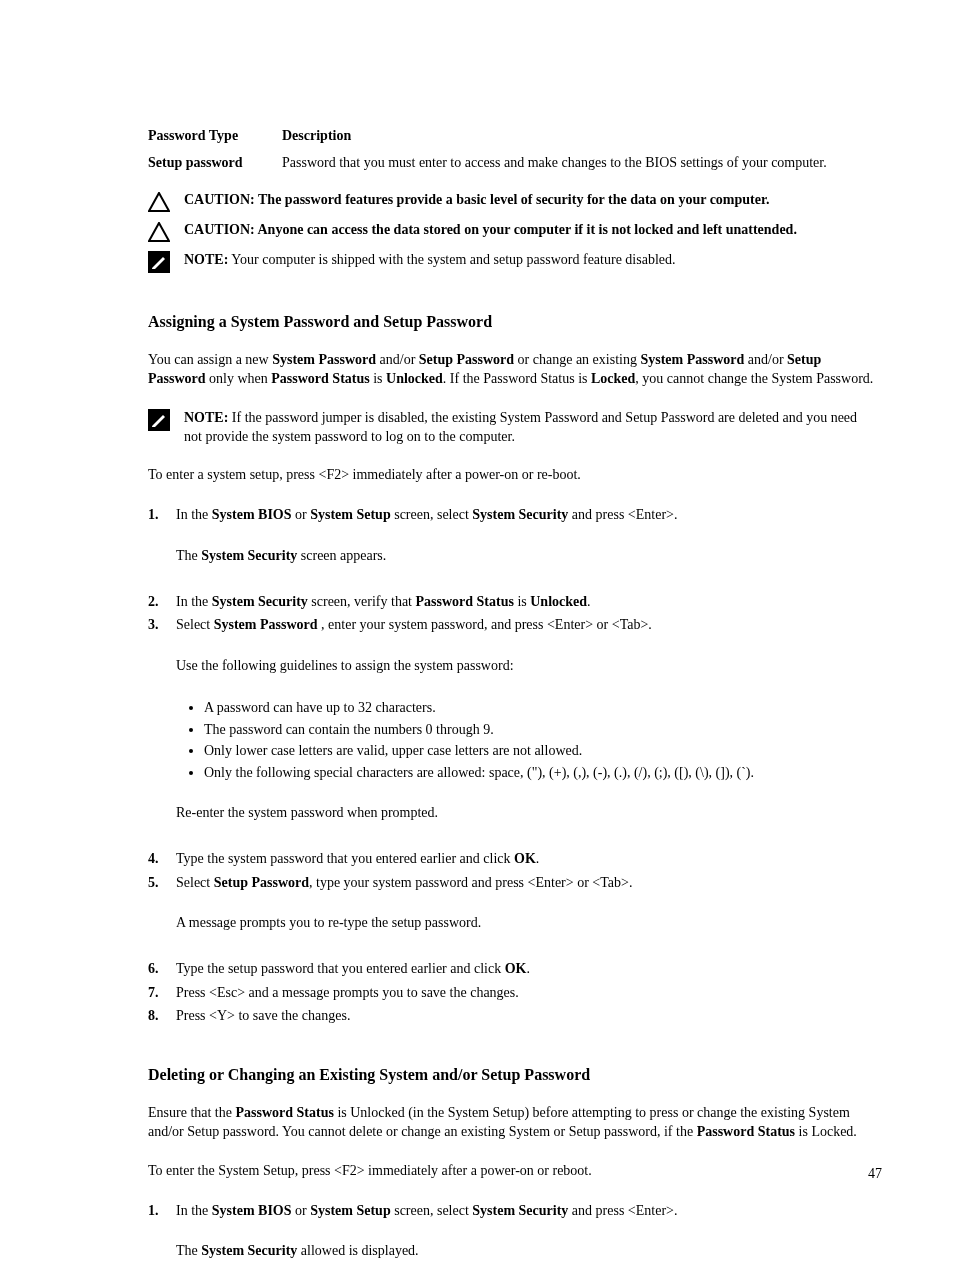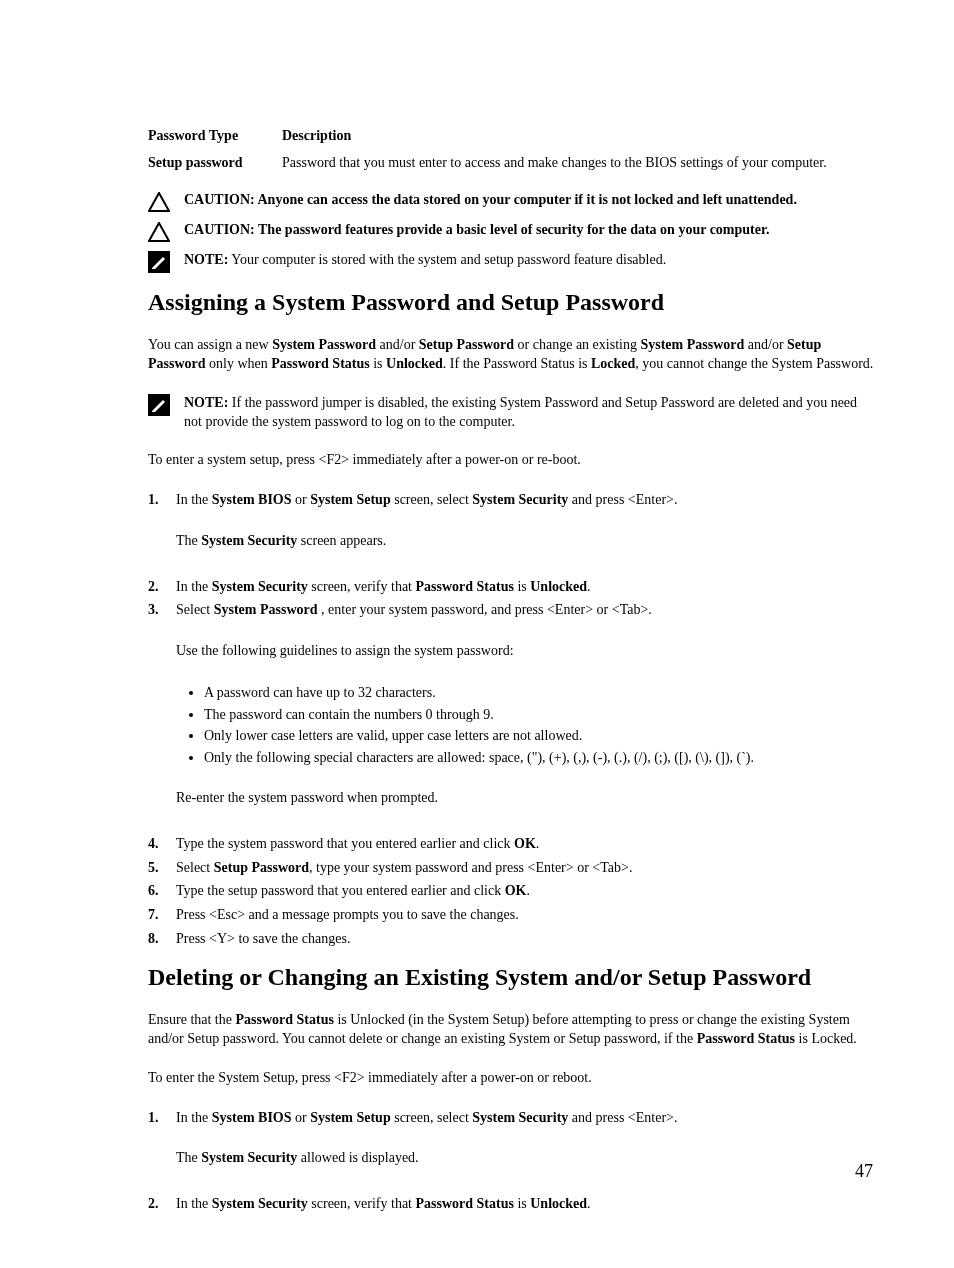--- a/index.html
+++ b/index.html
@@ -43,23 +43,23 @@
   }
   .notice .text { flex: 1; line-height: 1.35; }
   .caution-icon svg { width: 22px; height: 20px; }
   .note-icon {
     width: 22px; height: 22px;
     background: #000;
     position: relative;
   }
   .note-icon svg { position: absolute; top: 2px; left: 2px; width: 18px; height: 18px; }
   h2 {
-    font-size: 24px;
+    font-size: 16px;
     font-weight: bold;
-    margin: 16px 0 14px 0;
+    margin: 40px 0 14px 0;
   }
   p { margin: 20px 0; line-height: 1.35; }
   .b { font-weight: bold; }
   ol.steps {
     list-style: none;
     padding: 0;
     margin: 10px 0 0 0;
   }
   ol.steps > li {
     display: flex;
@@ -74,22 +74,22 @@
   ol.steps > li > .body p { margin: 22px 0; }
   ul.bullets {
     list-style: disc;
     padding-left: 28px;
     margin: 6px 0 10px 0;
   }
   ul.bullets li { margin: 2px 0; line-height: 1.4; }
   .page-number {
     position: absolute;
     bottom: 86px;
-    right: 81px;
-    font-size: 18px;
+    right: 72px;
+    font-size: 14px;
   }
 </style>
 </head>
 <body>
 
 <div class="page">
 
   <div class="tbl">
     <div class="th">Password Type</div>
     <div class="th">Description</div>
@@ -97,44 +97,44 @@
     <div class="td">Password that you must enter to access and make changes to the BIOS settings of your computer.</div>
   </div>
 
   <div class="notice">
     <div class="icon caution-icon">
       <svg viewBox="0 0 24 22">
           <path d="M12 1 L23 21 L1 21 Z" fill="none" stroke="#000" stroke-width="2.2"></path>
         </svg>
     </div>
     <div class="text b">
-      <span>CAUTION:</span><span> Anyone can access the data stored on your computer if it is not locked and left unattended.</span>
+      <span>CAUTION:</span><span> The password features provide a basic level of security for the data on your computer.</span>
     </div>
   </div>
 
   <div class="notice">
     <div class="icon caution-icon">
       <svg viewBox="0 0 24 22">
           <path d="M12 1 L23 21 L1 21 Z" fill="none" stroke="#000" stroke-width="2.2"></path>
         </svg>
     </div>
     <div class="text b">
-      <span>CAUTION:</span><span> The password features provide a basic level of security for the data on your computer.</span>
+      <span>CAUTION:</span><span> Anyone can access the data stored on your computer if it is not locked and left unattended.</span>
     </div>
   </div>
 
   <div class="notice">
     <div class="icon note-icon">
       <svg viewBox="0 0 18 18">
           <path d="M3 14 L13 4 L15 6 L5 16 L2 16 Z" fill="#fff"></path>
           <path d="M2 16 L5 16 L3 14 Z" fill="#fff"></path>
         </svg>
     </div>
     <div class="text">
-      <span class="b">NOTE:</span><span> Your computer is stored with the system and setup password feature disabled.</span>
+      <span class="b">NOTE:</span><span> Your computer is shipped with the system and setup password feature disabled.</span>
     </div>
   </div>
 
   <h2>Assigning a System Password and Setup Password</h2>
 
   <p>
     <span>You can assign a new </span><span class="b">System Password</span><span> and/or </span><span class="b">Setup Password</span><span> or change an existing </span><span class="b">System Password</span><span> and/or </span><span class="b">Setup Password</span><span> only when </span><span class="b">Password Status</span><span> is </span><span class="b">Unlocked</span><span>. If the Password Status is </span><span class="b">Locked</span><span>, you cannot change the System Password.</span>
   </p>
 
   <div class="notice">
@@ -182,20 +182,21 @@
     <li>
       <div class="num">4.</div>
       <div class="body">
         <span>Type the system password that you entered earlier and click </span><span class="b">OK</span><span>.</span>
       </div>
     </li>
     <li>
       <div class="num">5.</div>
       <div class="body">
         <span>Select </span><span class="b">Setup Password</span><span>, type your system password and press &lt;Enter&gt; or &lt;Tab&gt;.</span>
+        <p>A message prompts you to re-type the setup password.</p>
       </div>
     </li>
     <li>
       <div class="num">6.</div>
       <div class="body">
         <span>Type the setup password that you entered earlier and click </span><span class="b">OK</span><span>.</span>
       </div>
     </li>
     <li>
       <div class="num">7.</div>

